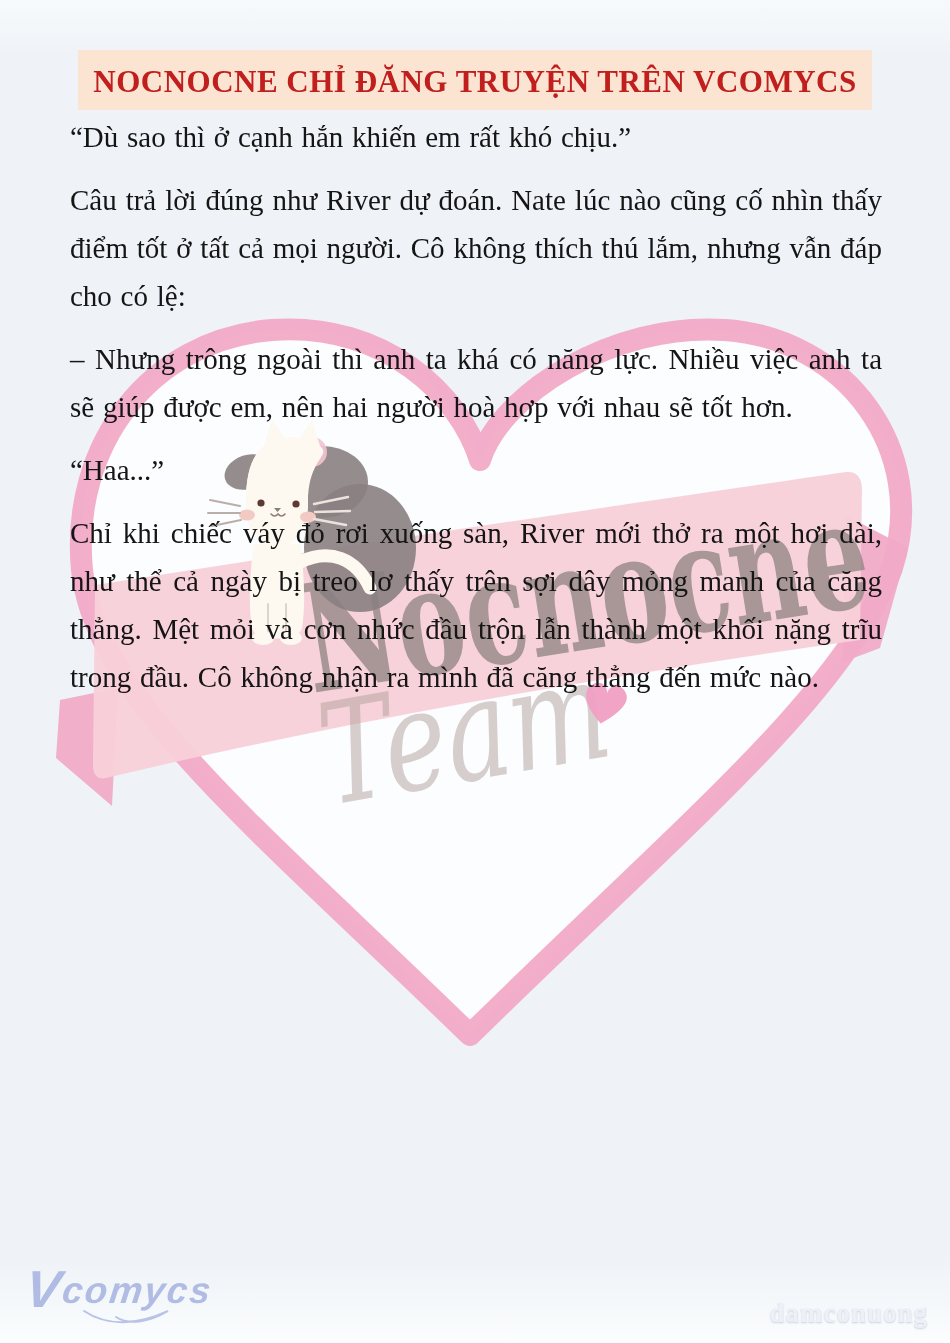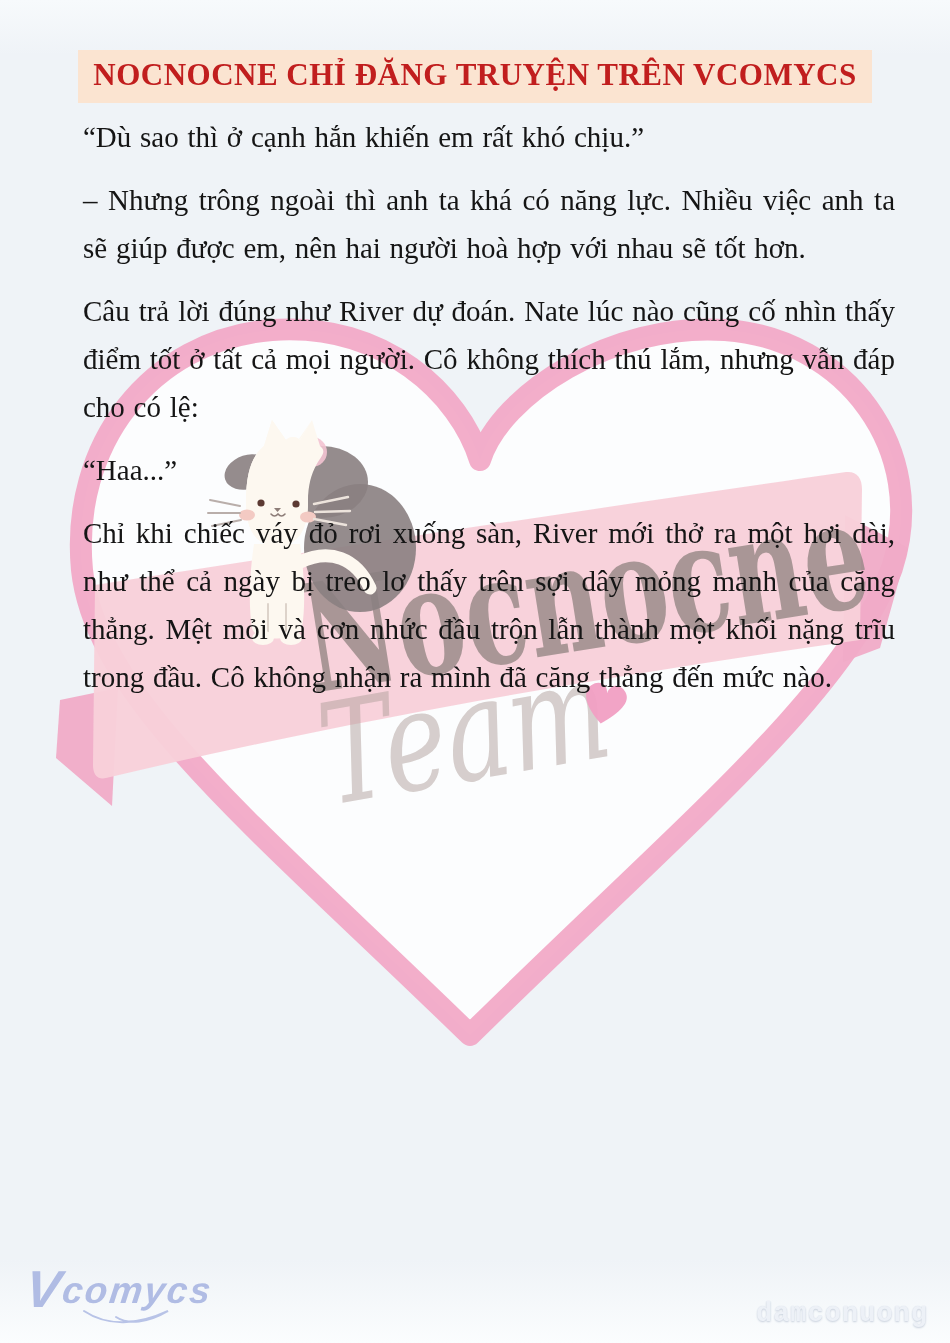--- a/index.html
+++ b/index.html
@@ -5,38 +5,38 @@
   html,body{margin:0;padding:0;background:#e8ebf0;}
   .page{
     position:relative;width:950px;height:1343px;margin:0 auto;overflow:hidden;
     background:linear-gradient(180deg,#f7fafc 0px,#eff3f7 55px,#eff3f7 1260px,#fbfdfe 1343px);
     font-family:"Liberation Serif","DejaVu Serif",serif;
   }
   svg.watermark{position:absolute;left:0;top:0;width:950px;height:1343px;}
   .notice{position:absolute;top:50px;left:0;right:0;text-align:center;z-index:3;}
   .notice-inner{
     display:inline-block;background:#fbe4d1;color:#c11e1e;font-weight:bold;
-    font-size:31px;line-height:1.05;padding:9px 15px 11px;letter-spacing:0.5px;
+    font-size:31px;line-height:1.05;padding:16px 15px 11px;letter-spacing:0.5px;
     font-family:"Liberation Serif","DejaVu Serif",serif;
   }
   .content{
     position:absolute;top:113px;left:70px;width:812px;z-index:2;
-    color:#151515;font-size:29px;line-height:48px;margin-left:13px;
+    color:#151515;font-size:29px;line-height:48px;
   }
   .content p{margin:0 0 15px;text-align:justify;text-align-last:left;word-spacing:1.5px;}
   .footer-logo{
     position:absolute;left:26px;bottom:24px;z-index:2;color:#a9b6e2;
     font-family:"Liberation Sans",sans-serif;font-style:italic;font-weight:bold;
     font-size:37px;letter-spacing:2px;transform:skewX(-7deg);opacity:0.9;
   }
   .footer-logo .big-v{font-size:52px;vertical-align:-4px;}
   .logo-flourish{position:absolute;left:78px;bottom:16px;z-index:2;opacity:0.8;}
   .credit{
     position:absolute;right:22px;bottom:14px;z-index:2;color:#edf1f7;
-    font-family:Liberation Mono, monospace;font-weight:bold;font-size:27px;
+    font-family:Liberation Serif, serif;font-weight:bold;font-size:27px;
     letter-spacing:1px;text-shadow:0 1px 2px #c9d1dd,0 0 1px #dbe1ea;
   }
 </style>
 </head>
 <body>
 
 <div class="page">
 
   <svg class="watermark" viewBox="0 0 950 1343">
 
@@ -105,22 +105,22 @@
       <ellipse cx="291" cy="638" rx="11" ry="7" fill="#fdf8f0"></ellipse>
     </g>
   </svg>
 
   <div class="notice">
     <span class="notice-inner">NOCNOCNE CHỈ ĐĂNG TRUYỆN TRÊN VCOMYCS</span>
   </div>
 
   <div class="content">
     <p>“Dù sao thì ở cạnh hắn khiến em rất khó chịu.”</p>
+    <p>Câu trả lời đúng như River dự đoán. Nate lúc nào cũng cố nhìn thấy điểm tốt ở tất cả mọi người. Cô không thích thú lắm, nhưng vẫn đáp cho có lệ:</p>
     <p>– Nhưng trông ngoài thì anh ta khá có năng lực. Nhiều việc anh ta sẽ giúp được em, nên hai người hoà hợp với nhau sẽ tốt hơn.</p>
-    <p>Câu trả lời đúng như River dự đoán. Nate lúc nào cũng cố nhìn thấy điểm tốt ở tất cả mọi người. Cô không thích thú lắm, nhưng vẫn đáp cho có lệ:</p>
     <p>“Haa...”</p>
     <p>Chỉ khi chiếc váy đỏ rơi xuống sàn, River mới thở ra một hơi dài, như thể cả ngày bị treo lơ thấy trên sợi dây mỏng manh của căng thẳng. Mệt mỏi và cơn nhức đầu trộn lẫn thành một khối nặng trĩu trong đầu. Cô không nhận ra mình đã căng thẳng đến mức nào.</p>
   </div>
 
   <div class="footer-logo">
     <span class="big-v">V</span><span>comycs</span>
   </div>
   <svg class="logo-flourish" width="120" height="20">
     <path d="M6 4 C 30 20 60 18 90 4 C 70 16 50 18 38 10" stroke="#a9b6e2" stroke-width="2" fill="none" stroke-linecap="round"></path>
   </svg>

